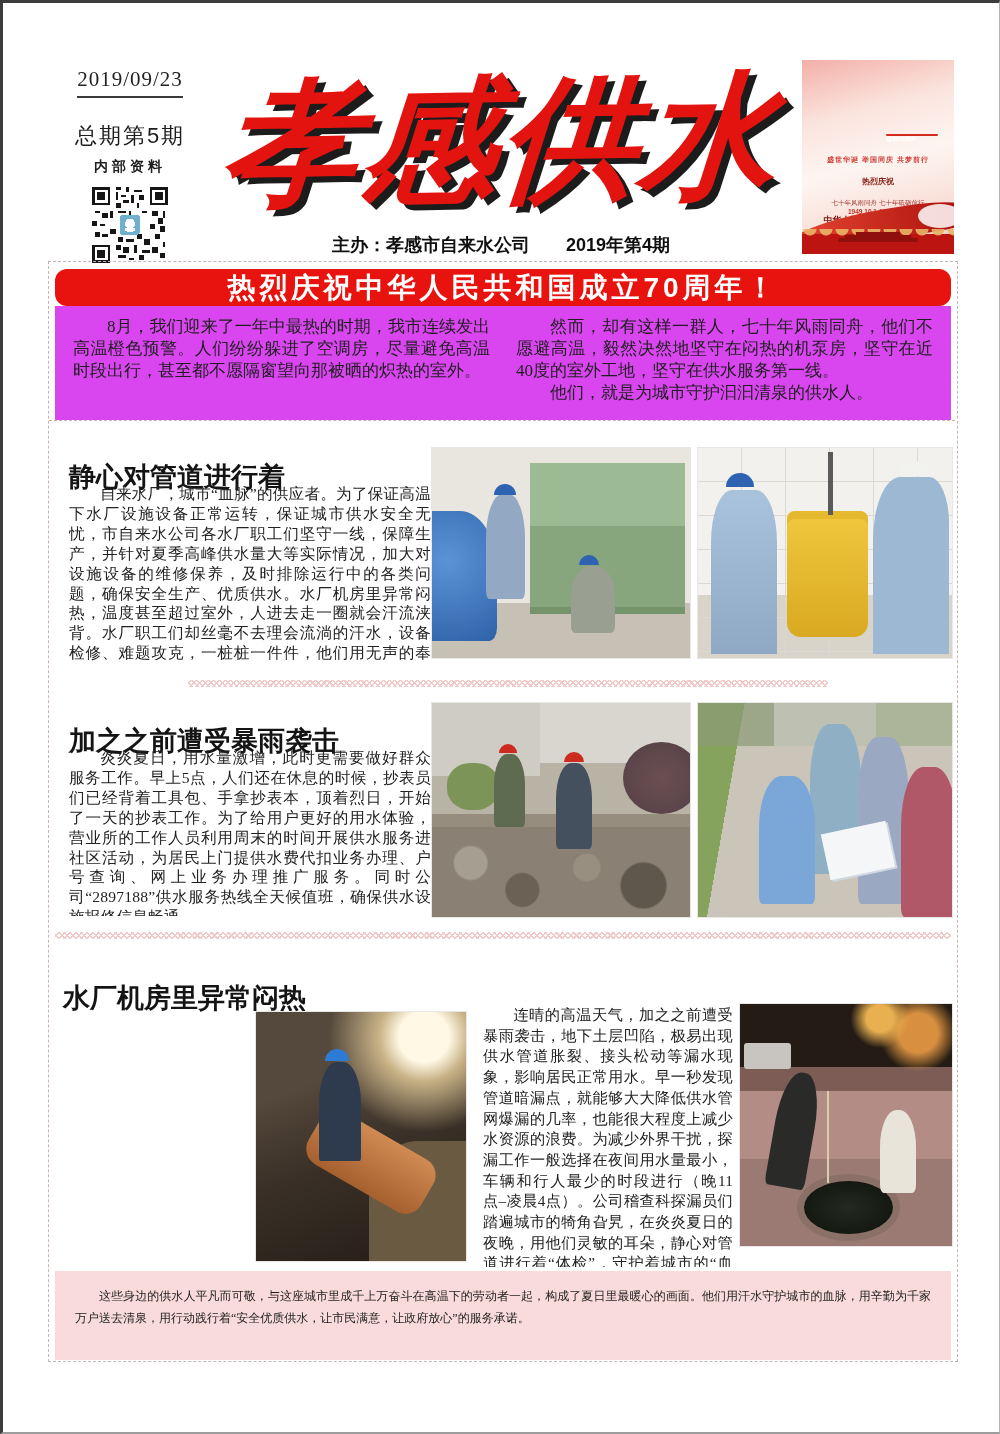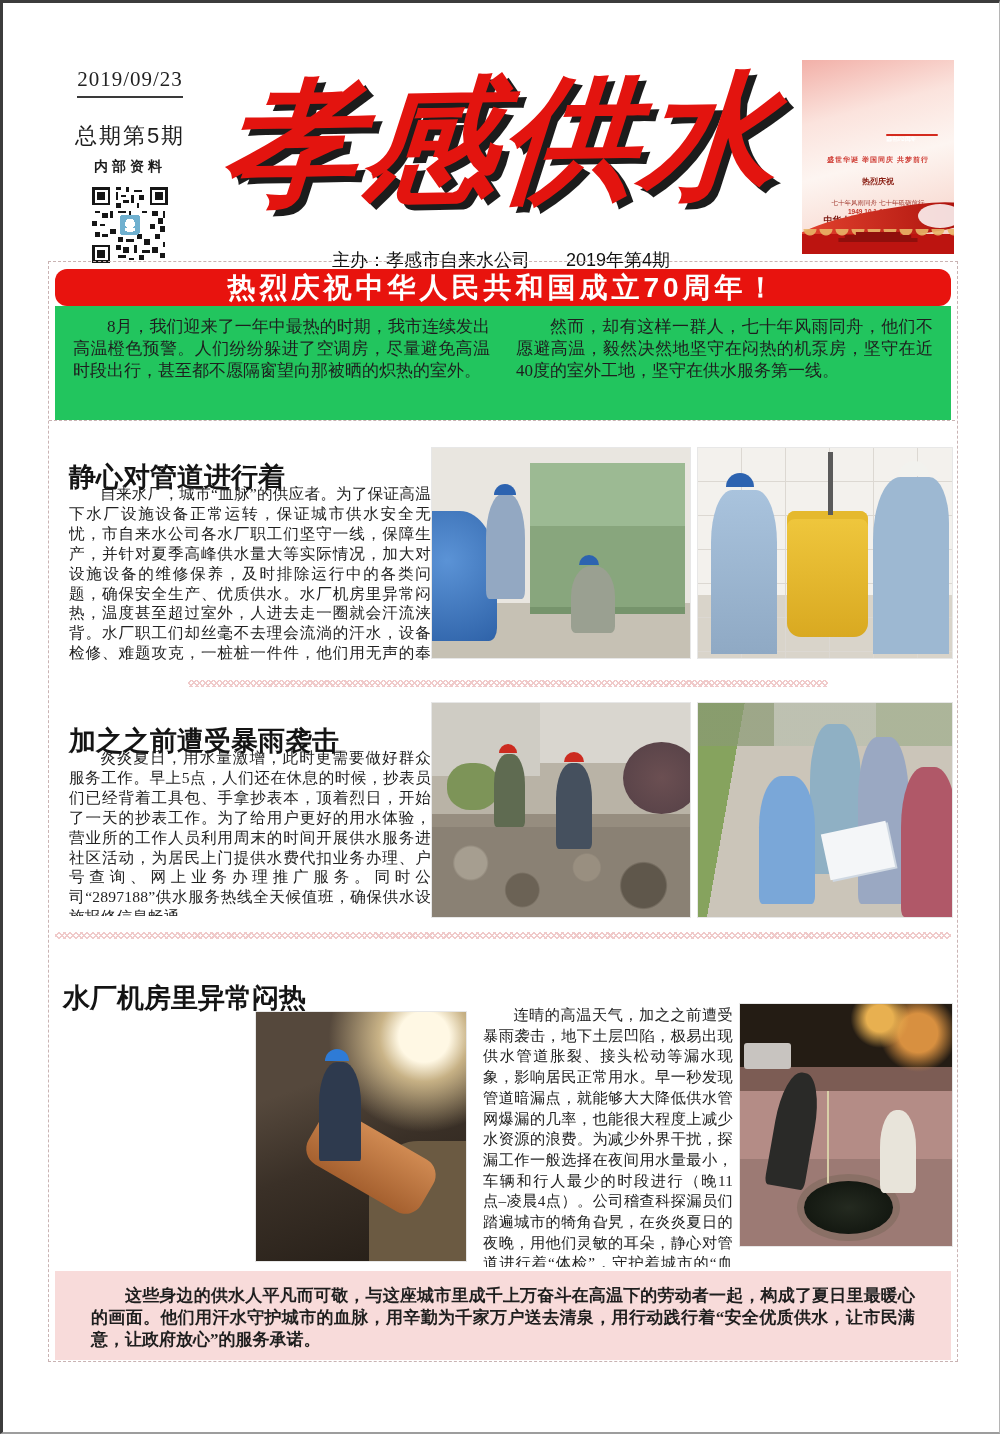--- a/index.html
+++ b/index.html
@@ -12,21 +12,21 @@
   
   .issue-block{position:absolute;left:58px;top:64px;width:138px;text-align:center;}
   .issue-date{font-size:21px;letter-spacing:1px;color:#222;padding-bottom:4px;border-bottom:2px solid #3a3a3a;display:inline-block;}
   .issue-no{font-size:22px;margin-top:23px;letter-spacing:2px;color:#1d1d1d;}
   .internal{font-size:14px;font-weight:700;margin-top:7px;letter-spacing:4px;color:#1d1d1d;}
   .qr-wrap{margin-top:11px;}
 
   .masthead{position:absolute;left:192px;top:48px;width:612px;height:178px;text-align:center;
     font-size:136px;line-height:178px;font-weight:900;font-style:italic;letter-spacing:3px;
     color:#e3140f;text-shadow:7px 6px 0 #1c1c1c;transform:skewX(-5deg) rotate(-1deg);white-space:nowrap;}
-  .subtitle{position:absolute;left:192px;top:245px;width:612px;text-align:center;font-size:18px;font-weight:400;color:#101010;}
+  .subtitle{position:absolute;left:192px;top:230px;width:612px;text-align:center;font-size:18px;font-weight:700;color:#101010;}
   .subtitle .gap{display:inline-block;width:36px;}
 
   
   .poster{position:absolute;left:799px;top:57px;width:152px;height:194px;overflow:hidden;
     background:linear-gradient(165deg,#f2b0a8 0%,#fbe3dd 28%,#fdf5f1 52%,#f9ded6 78%,#f3c9bd 100%);}
   .poster *{position:absolute;box-sizing:border-box;}
   .p70{left:0;top:10px;width:100%;text-align:center;font-size:60px;line-height:1;font-weight:900;font-style:italic;
     color:#dd2013;text-shadow:2px 2px 2px rgba(120,0,0,.25);}
   .p-badge{top:74px;right:16px;width:52px;background:#d42a1e;color:#fff;font-size:6px;line-height:1.5;text-align:center;border-radius:2px;padding:1px 0;}
   .p-slogan{top:95px;left:0;width:100%;text-align:center;font-size:7px;font-weight:700;letter-spacing:1px;color:#d04038;}
@@ -41,21 +41,21 @@
   .p-scallop{bottom:17px;left:0;width:100%;height:8px;opacity:.9;
     background:radial-gradient(circle at 8px 0,#e8b467 0 6px,rgba(0,0,0,0) 7px) repeat-x;background-size:16px 8px;}
   .p-building{bottom:12px;left:24%;width:52%;height:10px;background:#8f0f0c;
     clip-path:polygon(0 100%,0 60%,8% 60%,8% 30%,22% 30%,22% 0,78% 0,78% 30%,92% 30%,92% 60%,100% 60%,100% 100%);}
 
   
   .frame{position:absolute;left:45px;top:258px;width:908px;height:1099px;border:1px dashed #c9b3b3;pointer-events:none;}
   .hr-dash{position:absolute;left:46px;top:417px;width:906px;height:0;border-top:1px dashed #c9b3b3;}
   .banner{position:absolute;left:52px;top:266px;width:896px;height:37px;background:#e8130e;color:#fff;
     font-weight:700;font-size:28px;line-height:38px;text-align:center;letter-spacing:4px;white-space:nowrap;border-radius:12px;}
-  .intro{position:absolute;left:52px;top:303px;width:896px;height:114px;background:#22c55e;
+  .intro{position:absolute;left:52px;top:303px;width:896px;height:114px;background:#d946ef;
     padding:10px 18px 0;box-sizing:border-box;}
   .intro-text{column-count:2;column-gap:26px;font-size:17px;line-height:22px;text-align:justify;height:92px;overflow:hidden;}
   .intro-text p{margin:0;text-indent:2em;}
 
   
   .art-title{position:absolute;font-family:"Liberation Sans","DejaVu Sans",sans-serif;font-weight:700;
     font-size:27px;color:#141414;white-space:nowrap;}
   .art-body{position:absolute;font-size:15.6px;line-height:19.9px;letter-spacing:.2px;color:#222;
     text-align:justify;text-indent:2em;overflow:hidden;}
   .art-body.small{font-size:15.2px;line-height:20.7px;}
@@ -129,21 +129,21 @@
                radial-gradient(circle at 84% 12%,#d89040 0 7%,rgba(0,0,0,0) 14%),
                linear-gradient(#241c14 0 26%,#7c5c54 26% 36%,#b48c86 36% 64%,#9c7a74 64% 100%);}
   .ph6-van{left:2%;top:16%;width:22%;height:11%;background:#c8c4c0;border-radius:3px;}
   .ph6-manhole{left:30%;bottom:5%;width:42%;height:22%;background:radial-gradient(#242a20,#0d110b);border-radius:50%;box-shadow:0 0 0 7px #8a7066;}
   .ph6-fig1{left:16%;top:28%;width:19%;height:48%;background:#2a2a28;border-radius:45% 45% 8% 8%;transform:rotate(10deg);}
   .ph6-fig2{right:17%;top:44%;width:17%;height:34%;background:#e8e4da;border-radius:45% 45% 10% 10%;}
   .ph6-rod{left:41%;top:36%;width:2px;height:38%;background:#d8cfa8;}
 
   
   .closing{position:absolute;left:52px;top:1268px;width:896px;height:89px;background:#f8dbda;
-    padding:14px 36px 0;box-sizing:border-box;font-size:17px;line-height:22px;text-align:justify;overflow:hidden;font-weight:bold;}
+    padding:14px 20px 0;box-sizing:border-box;font-size:12px;line-height:22px;text-align:justify;overflow:hidden;}
   .closing p{margin:0;text-indent:2em;}
 </style>
 </head>
 <body>
 
 <div class="page">
 
   <div class="issue-block">
     <div class="issue-date">2019/09/23</div>
     <div class="issue-no sans">总期第5期</div>
@@ -237,20 +237,21 @@
   </div>
 
   <div class="frame"></div>
 
   <div class="banner sans">热烈庆祝中华人民共和国成立70周年！</div>
 
   <div class="intro">
     <div class="intro-text">
       <p>8月，我们迎来了一年中最热的时期，我市连续发出高温橙色预警。人们纷纷躲进了空调房，尽量避免高温时段出行，甚至都不愿隔窗望向那被晒的炽热的室外。</p>
       <p>然而，却有这样一群人，七十年风雨同舟，他们不愿避高温，毅然决然地坚守在闷热的机泵房，坚守在近40度的室外工地，坚守在供水服务第一线。</p>
+      <p>他们，就是为城市守护汩汩清泉的供水人。</p>
     </div>
   </div>
   <div class="hr-dash"></div>
 
   <h2 class="art-title a1-title">静心对管道进行着</h2>
   <div class="art-body a1-body">自来水厂，城市“血脉”的供应者。为了保证高温下水厂设施设备正常运转，保证城市供水安全无忧，市自来水公司各水厂职工们坚守一线，保障生产，并针对夏季高峰供水量大等实际情况，加大对设施设备的维修保养，及时排除运行中的各类问题，确保安全生产、优质供水。水厂机房里异常闷热，温度甚至超过室外，人进去走一圈就会汗流浃背。水厂职工们却丝毫不去理会流淌的汗水，设备检修、难题攻克，一桩桩一件件，他们用无声的奉献保证着生产的安全。</div>
   <div class="photo photo-1">
     <i class="ph1-machine"></i>
     <i class="ph1-pump"></i>
     <i class="ph1-worker1"></i>

